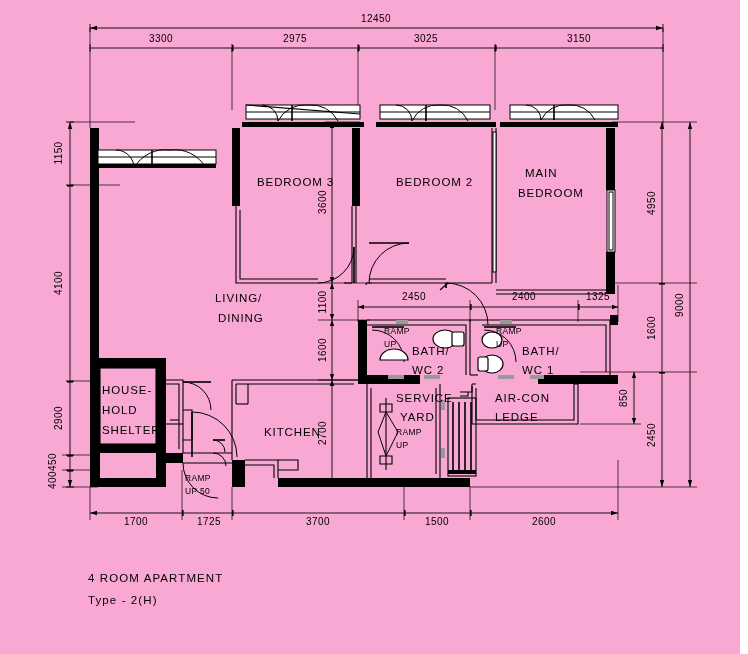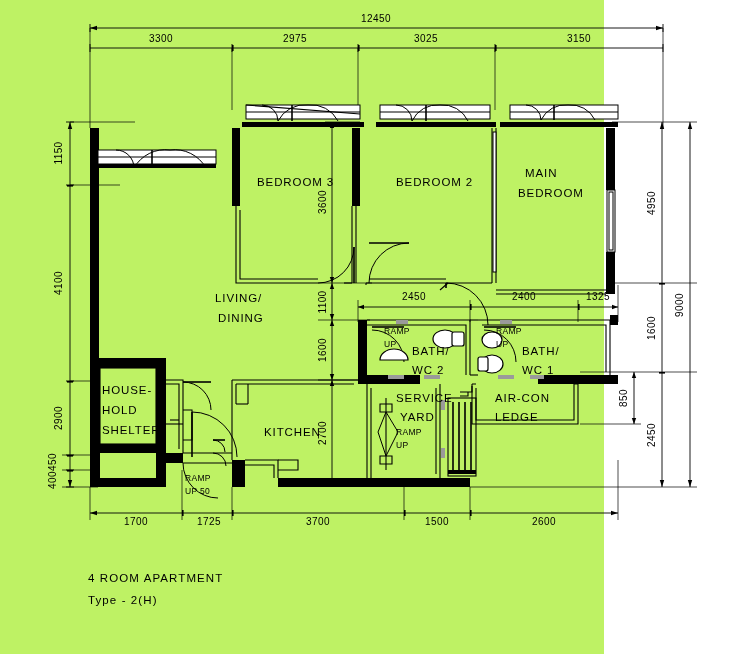--- a/index.html
+++ b/index.html
@@ -9,23 +9,23 @@
     background: #ffffff;
   }
   body {
     width: 748px;
     height: 654px;
     font-family: "Liberation Sans", sans-serif;
     overflow: hidden;
   }
   #plan-root {
     position: relative;
-    width: 604px;
+    width: 740px;
     height: 654px;
-    background: #bef264;
+    background: #f9a8d4;
   }
   svg#floorplan {
     display: block;
     width: 748px;
     height: 654px;
   }
   
   .wall-thick   { fill: #000000; stroke: none; }
   .wall-thin    { fill: none; stroke: #000000; stroke-width: 1.1; }
   .hatch-line   { fill: none; stroke: #000000; stroke-width: 0.7; }

